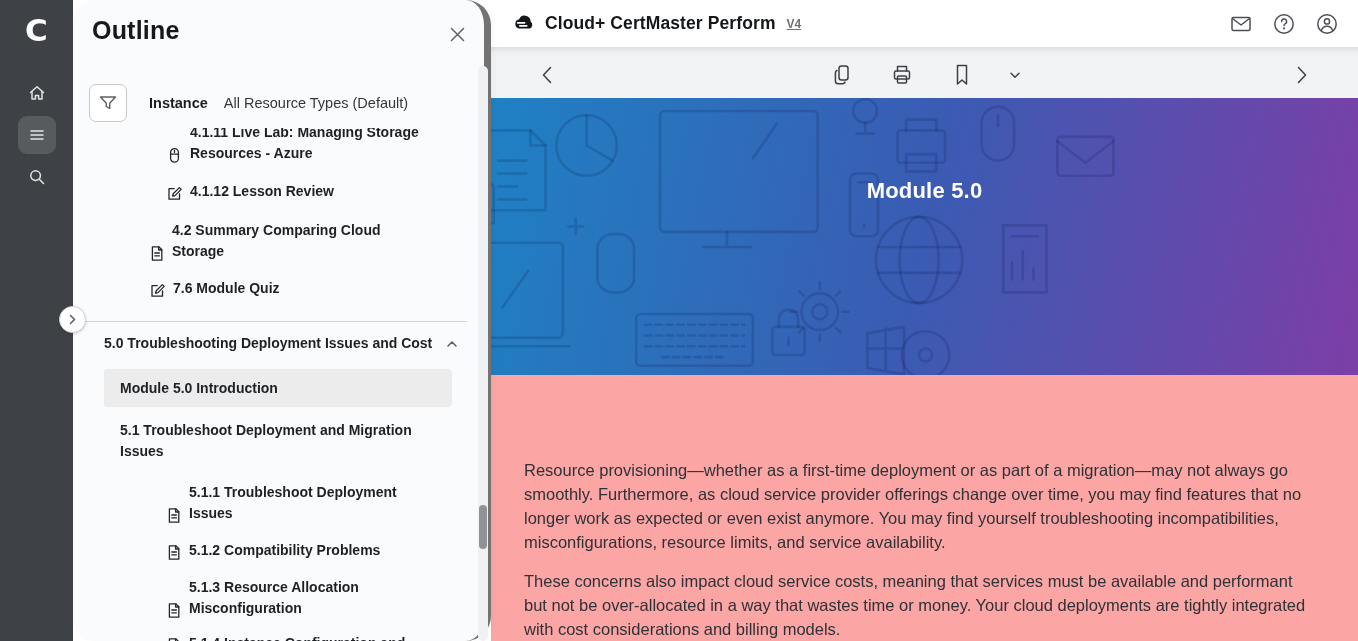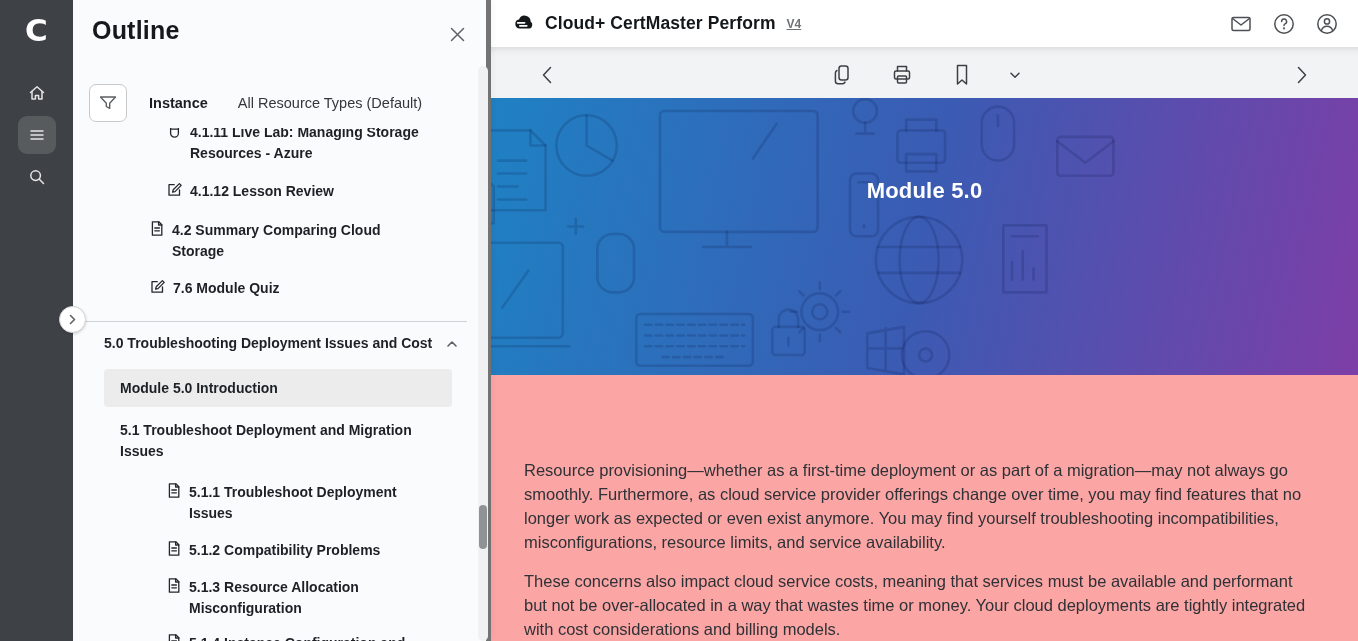--- a/index.html
+++ b/index.html
@@ -10,34 +10,34 @@
   
   .rail { width:73px; background:#3e4246; display:flex; flex-direction:column; align-items:center; flex-shrink:0; z-index:5; }
   .rail-logo { margin-top:8px; height:44px; display:flex; align-items:center; justify-content:center;
                color:#fff; font-size:31px; font-weight:600; font-family:"DejaVu Sans",sans-serif; }
   .rail-nav { margin-top:22px; display:flex; flex-direction:column; align-items:center; gap:4px; }
   .rail-btn { width:38px; height:38px; display:flex; align-items:center; justify-content:center; border-radius:9px; cursor:pointer; }
   .rail-btn.active { background:#585b5e; }
   .rail-btn svg { stroke:#e4e5e6; fill:none; stroke-width:1.5; stroke-linecap:round; stroke-linejoin:round; }
 
   
-  .panel { position:relative; width:418px; flex-shrink:0; background:#fafbfc; border-right:5px solid #737373;
-           box-shadow:2px 0 6px rgba(0,0,0,.04); z-index:4; }
+  .panel { position:relative; width:418px; flex-shrink:0; background:#fafbfc; border-right:7px solid #737373;
+           box-shadow:2px 0 6px rgba(0,0,0,.04); z-index:4;border-radius:25px; }
   .panel-title { position:absolute; left:19px; top:16px; font-size:25px; font-weight:700; color:#16181b; letter-spacing:.2px; }
   .panel-close { position:absolute; left:372px; top:22px; width:24px; height:24px; display:flex; align-items:center;
                  justify-content:center; cursor:pointer; color:#5f6368; }
   .filter-row { position:absolute; left:16px; top:84px; display:flex; align-items:center; }
   .filter-btn { width:38px; height:38px; border:1px solid #c7c9cb; border-radius:7px; background:#fff; display:flex;
                 align-items:center; justify-content:center; cursor:pointer; }
   .filter-btn svg { stroke:#5c6064; fill:none; stroke-width:1.4; stroke-linejoin:round; }
   .showing-label { margin-left:22px; font-size:14.5px; font-weight:700; color:#1b1e21; }
-  .showing-value { margin-left:30px; font-size:14.5px; color:#33373b; }
+  .showing-value { margin-left:16px; font-size:14.5px; color:#33373b; }
 
   .tree { position:absolute; left:0; top:128px; right:16px; bottom:0; overflow:hidden; }
-  .row { position:absolute; display:flex; align-items:flex-start; gap:7px; cursor:pointer; }
+  .row { position:absolute; display:flex; align-items:flex-end; gap:7px; cursor:pointer; }
   .row .ic { flex-shrink:0; display:flex; }
   .row .ic svg { stroke:#23272b; fill:none; stroke-width:1.3; stroke-linecap:round; stroke-linejoin:round; }
   .lbl { font-size:14px; font-weight:600; color:#1d2126; line-height:21px; }
   .l3 { left:93px; }
   .l2 { left:76px; }
   .divider { position:absolute; left:12px; top:193px; width:382px; height:1px; background:#cfd2d4; }
   .sect { position:absolute; left:31px; top:205px; display:flex; align-items:center; gap:14px; cursor:pointer; }
   .sect .lbl { font-weight:700; font-size:14px; }
   .sect svg { stroke:#5c6064; fill:none; stroke-width:1.6; stroke-linecap:round; stroke-linejoin:round; }
   .intro-row { position:absolute; left:31px; top:241px; width:348px; height:38px; background:#ececec; border-radius:4px;

